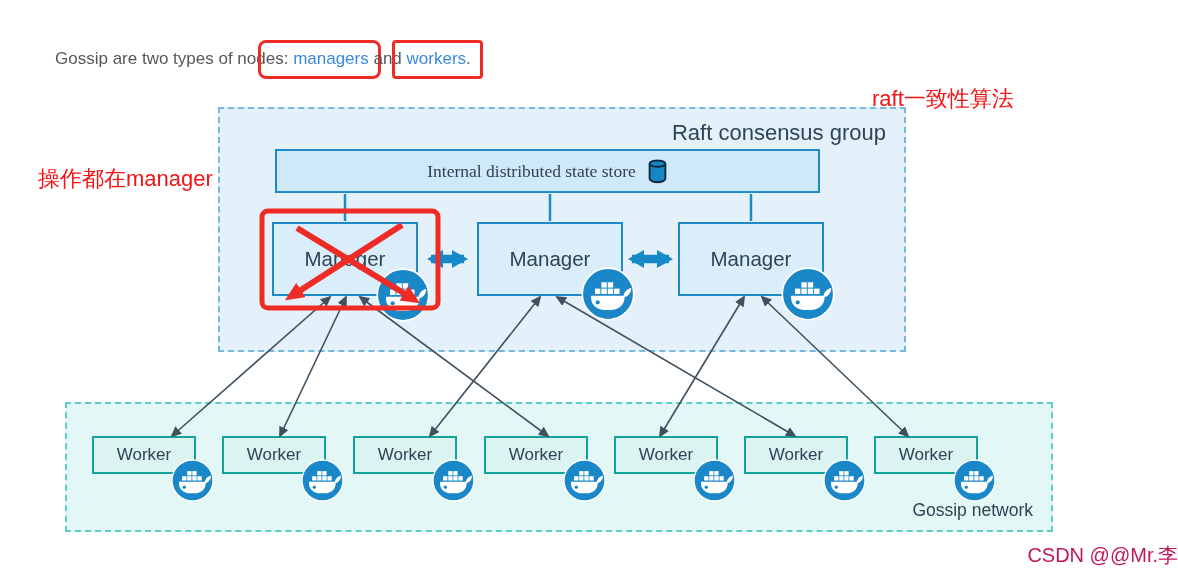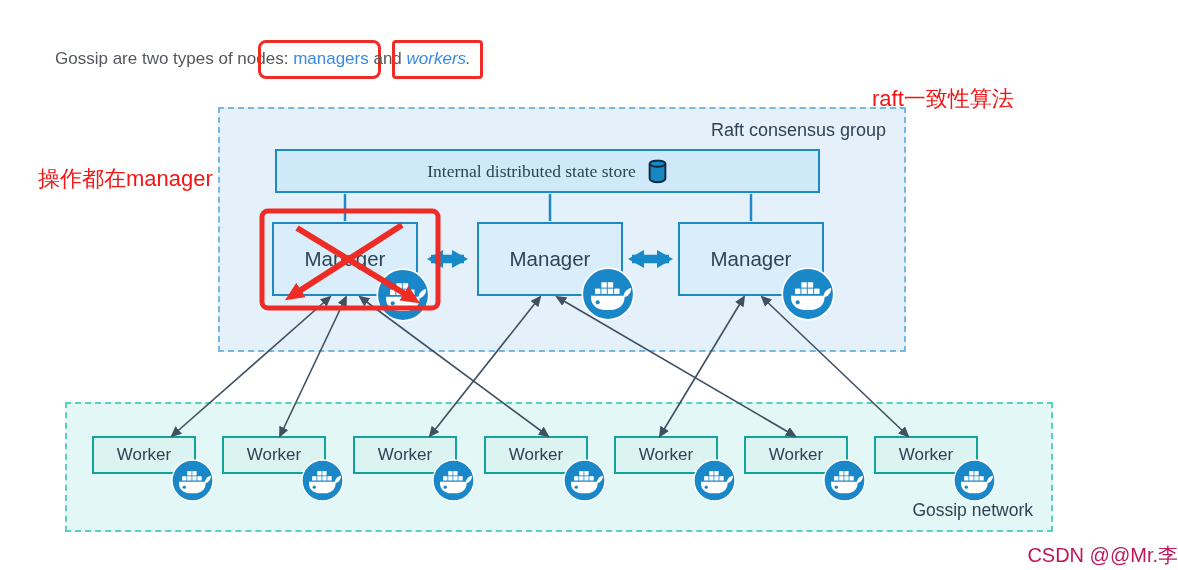--- a/index.html
+++ b/index.html
@@ -10,27 +10,27 @@
     --gray-text:#54585c; --arrow:#3f5161; --peer:#1789c9; --icon-blue:#1a87c8;
   }
   html,body{margin:0;padding:0;background:#fff;}
   .page{position:relative;width:1178px;height:570px;background:#ffffff;overflow:hidden;
         font-family:"Liberation Sans", sans-serif;}
   .sentence{position:absolute;left:55px;top:47px;font-size:17px;line-height:24px;color:var(--gray-text);}
   .sentence a{color:var(--link);text-decoration:none;}
   .hl1{border:3px solid var(--red);border-radius:8px;padding:6px 9px 8px 32px;
        margin:-9px -12px -11px -35px;}
   .hl2{border:3px solid var(--red);border-radius:4px;padding:6px 9px 8px 12px;
-       margin:-9px -12px -11px -15px;font-style:italic;}
+       margin:-9px -12px -11px -15px;}
   .note{position:absolute;color:var(--red-text);font-size:22px;white-space:nowrap;}
   .note-raft{left:872px;top:84px;}
   .note-mgr{left:38px;top:164px;}
   .raft-box{position:absolute;left:218px;top:107px;width:688px;height:245px;
             background:var(--raft-fill);border:2px dashed var(--raft-dash);box-sizing:border-box;}
-  .raft-label{position:absolute;right:18px;top:11px;font-size:18px;color:var(--slate);}
+  .raft-label{position:absolute;right:18px;top:11px;font-size:22px;color:var(--slate);}
   .store-box{position:absolute;left:275px;top:149px;width:545px;height:44px;box-sizing:border-box;
              background:var(--store-fill);border:2px solid var(--blue-border);
              display:flex;align-items:center;justify-content:center;gap:11px;font-family:Liberation Serif, serif;}
   .store-box .lbl{font-size:17.5px;color:var(--slate);}
   .node{position:absolute;box-sizing:border-box;display:flex;align-items:center;justify-content:center;
         color:var(--slate);}
   .manager{width:146px;height:74px;top:222px;background:var(--box-fill);
            border:2.5px solid var(--blue-border);font-size:20.5px;}
   .m1{left:272px}.m2{left:477px}.m3{left:678px}
   .gossip-box{position:absolute;left:65px;top:402px;width:988px;height:130px;box-sizing:border-box;

